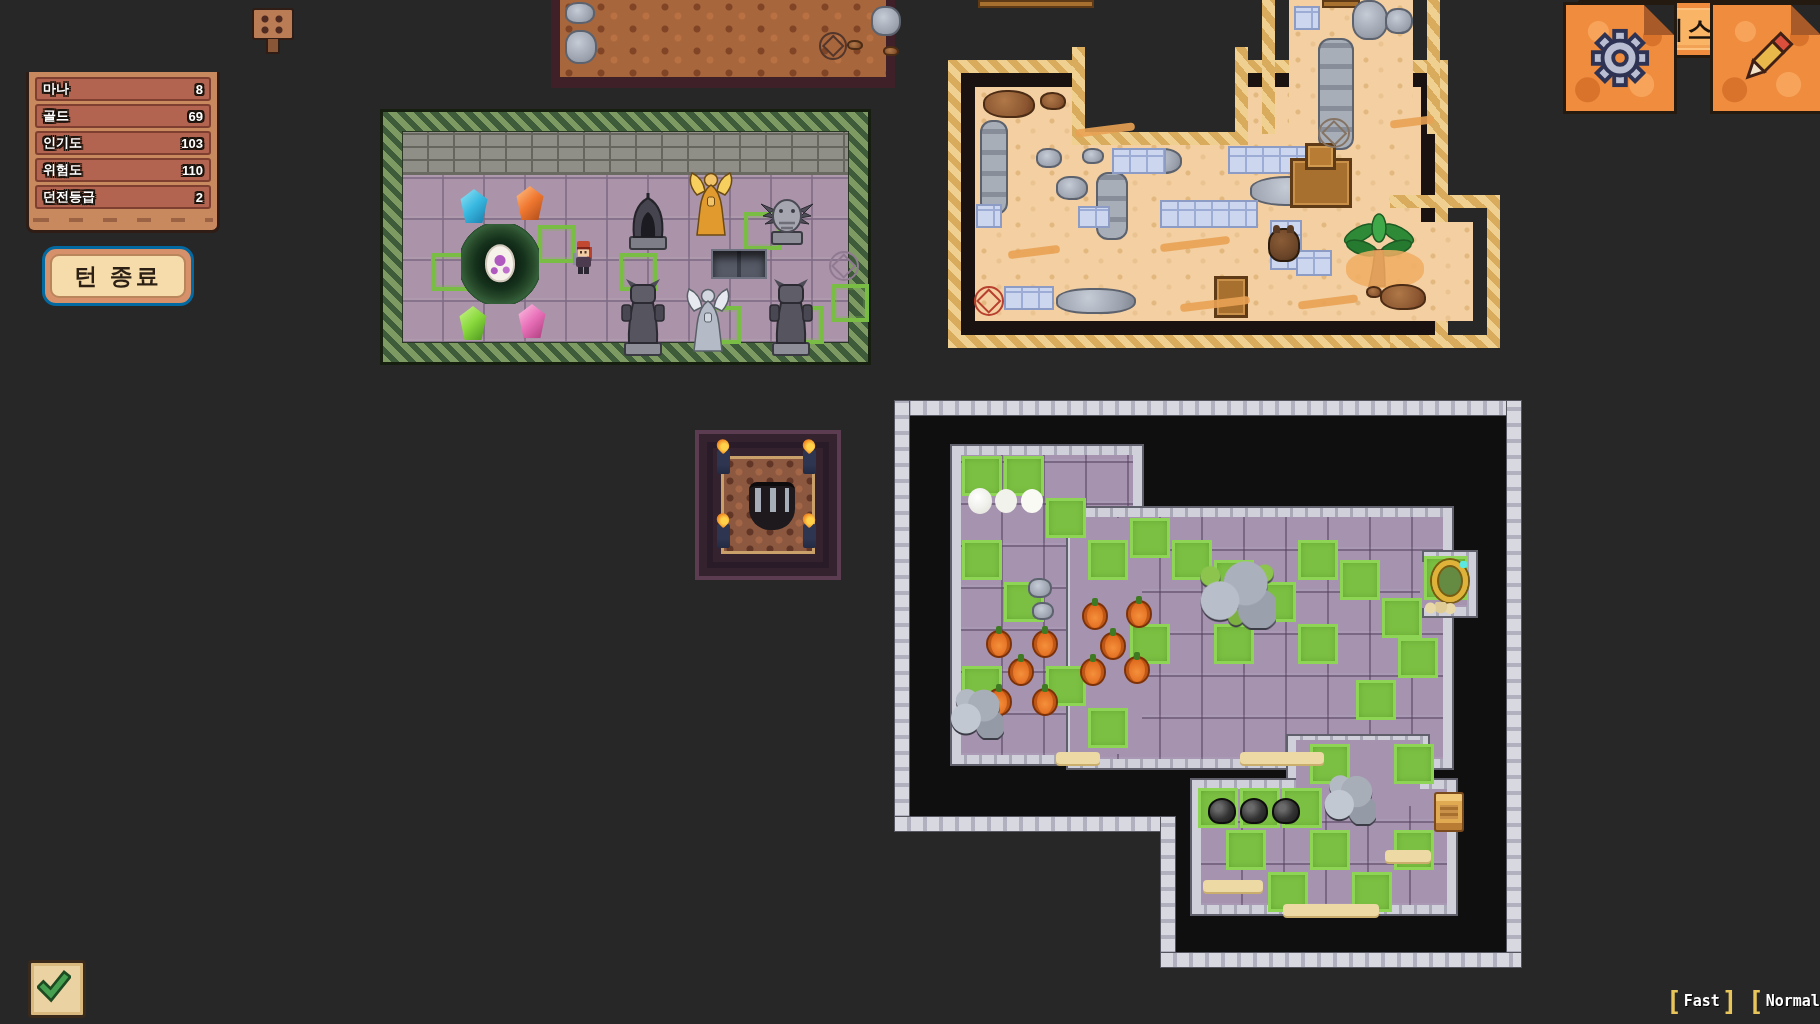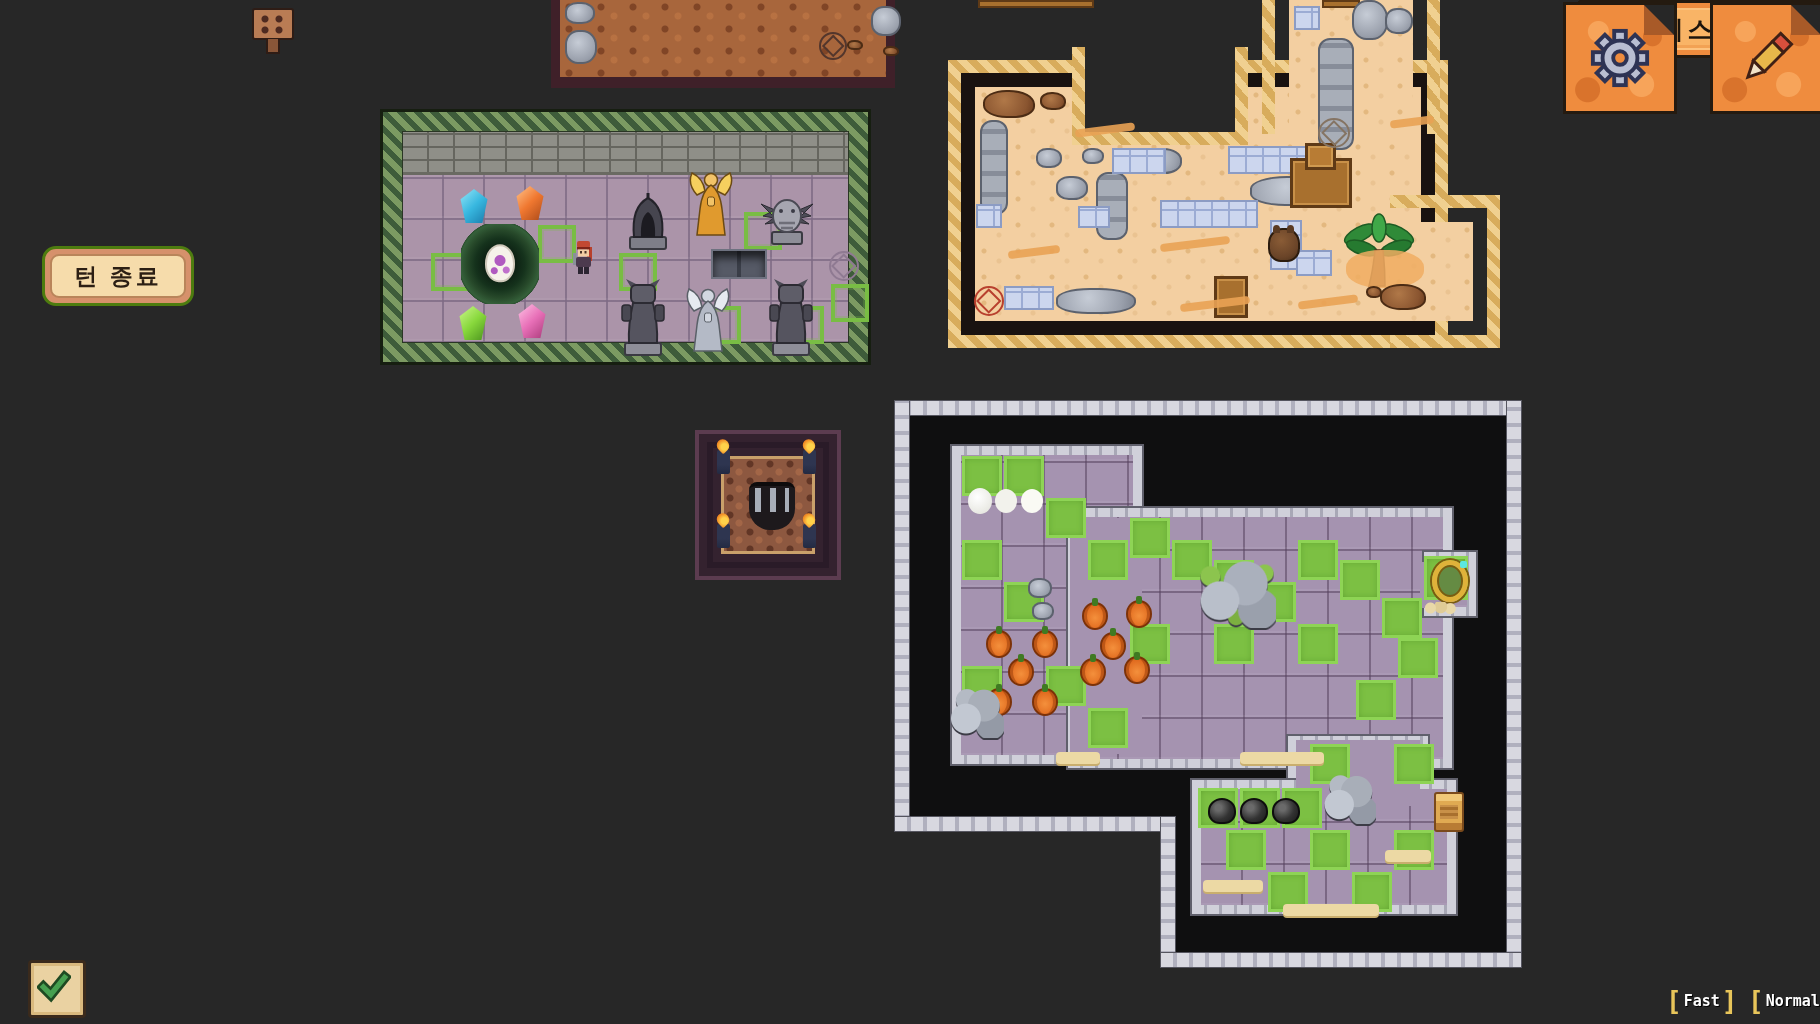--- a/index.html
+++ b/index.html
@@ -22,21 +22,21 @@
     display:flex;align-items:center;justify-content:space-between;padding:0 6px;}
   .stat-row .sl{font-size:13px;} .stat-row .sv{font-size:13px;}
   #stats-footer{height:16px;margin:2px -2px 0 -2px;background:#c8895f;border-radius:0 0 6px 6px;
     background-image:repeating-linear-gradient(90deg,#9c6244 0 14px,transparent 14px 34px);background-position:2px 6px;background-size:auto 4px;background-repeat:repeat-x;}
   
   #sign-icon{position:absolute;left:252px;top:8px;width:42px;height:48px;z-index:20;}
   #sign-plate{width:38px;height:28px;background:#b97c54;border:2px solid #2e1c15;border-radius:3px;
     background-image:radial-gradient(circle at 11px 9px,#4e2a20 3px,transparent 4px),radial-gradient(circle at 25px 9px,#4e2a20 3px,transparent 4px),radial-gradient(circle at 11px 20px,#4e2a20 3px,transparent 4px),radial-gradient(circle at 25px 20px,#4e2a20 3px,transparent 4px);}
   #sign-post{width:10px;height:13px;margin:-1px auto 0;background:#8a5638;border:2px solid #2e1c15;border-top:none;}
   
-  #end-turn{position:absolute;left:42px;top:246px;width:146px;height:54px;background:#d6916b;border:3px solid #4d7c0f;
+  #end-turn{position:absolute;left:42px;top:246px;width:146px;height:54px;background:#d6916b;border:3px solid #0369a1;
     border-radius:14px;z-index:20;cursor:pointer;}
   #end-turn .inner{position:absolute;inset:5px;background:#f6dcab;border:2px solid #b9855a;border-radius:9px;
     display:flex;align-items:center;justify-content:center;font-weight:bold;font-size:23px;color:#2c1f14;letter-spacing:3px;}
   
   .menu-btn{position:absolute;left:1578px;width:242px;height:52px;background:#f9b466;border:3px solid #241a10;
     border-radius:4px;display:flex;align-items:center;justify-content:center;z-index:20;cursor:pointer;
     box-shadow:inset 0 0 0 5px #ef8c3e, inset 0 0 0 7px #fdc37e, inset 0 -10px 0 #f2a254;}
   .menu-btn:nth-of-type(1){top:230px;} .menu-btn:nth-of-type(2){top:303px;} .menu-btn:nth-of-type(3){top:380px;}
   .menu-btn:nth-of-type(4){top:458px;} .menu-btn:nth-of-type(5){top:536px;}
   .menu-btn .ml{font-weight:bold;font-size:25px;color:#1c140c;letter-spacing:4px;}
@@ -461,20 +461,43 @@
       <div class="obj coal" style="left: 378px; top: 398px; width: 28px; height: 26px;"></div>
       <div class="obj rockpile" style="left: 428px; top: 370px; width: 54px; height: 54px;"></div>
       <div class="obj spool" style="left: 540px; top: 392px; width: 30px; height: 40px;"></div>
       <div class="obj sandstrip" style="left: 309px; top: 480px; width: 60px; height: 12px;"></div>
       <div class="obj sandstrip" style="left: 389px; top: 504px; width: 96px; height: 12px;"></div>
       <div class="obj sandstrip" style="left: 491px; top: 450px; width: 46px; height: 12px;"></div>
       <div class="obj sandstrip" style="left: 346px; top: 352px; width: 84px; height: 12px;"></div>
       <div class="obj sandstrip" style="left: 162px; top: 352px; width: 44px; height: 12px;"></div>
     </div>
 
+  <div id="stats-board">
+    <div class="stat-row">
+      <span class="sl px">마나</span>
+      <span class="sv px">8</span>
+    </div>
+    <div class="stat-row">
+      <span class="sl px">골드</span>
+      <span class="sv px">69</span>
+    </div>
+    <div class="stat-row">
+      <span class="sl px">인기도</span>
+      <span class="sv px">103</span>
+    </div>
+    <div class="stat-row">
+      <span class="sl px">위험도</span>
+      <span class="sv px">110</span>
+    </div>
+    <div class="stat-row">
+      <span class="sl px">던전등급</span>
+      <span class="sv px">2</span>
+    </div>
+    <div id="stats-footer"></div>
+  </div>
   <div id="sign-icon">
     <div id="sign-plate"></div>
     <div id="sign-post"></div>
   </div>
   <div id="end-turn">
     <div class="inner">
         <span>턴 종료</span>
       </div>
   </div>
 

